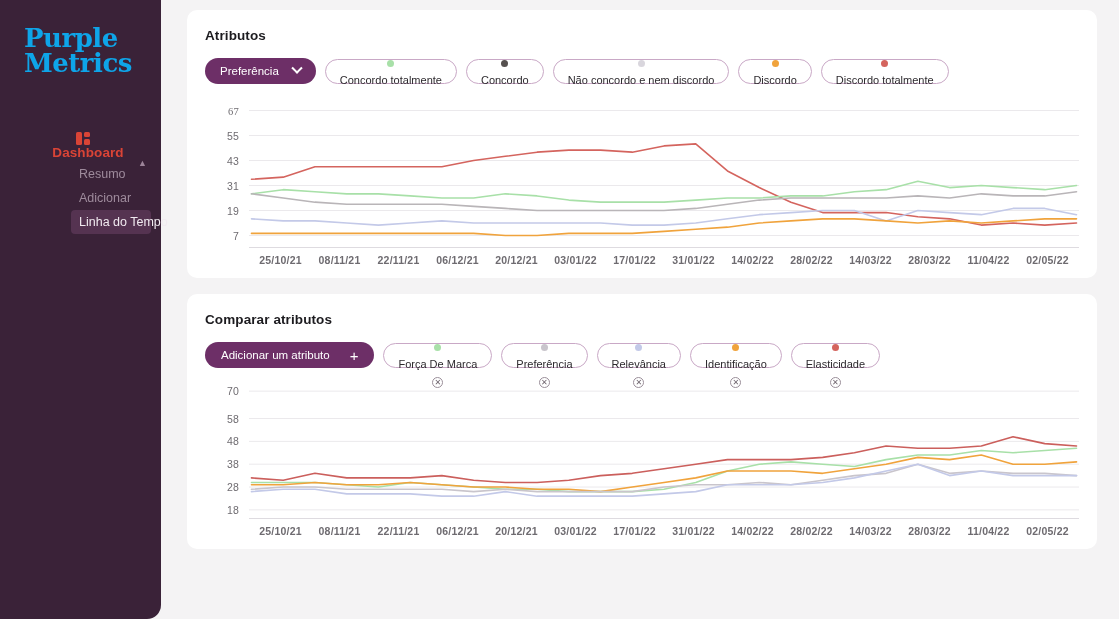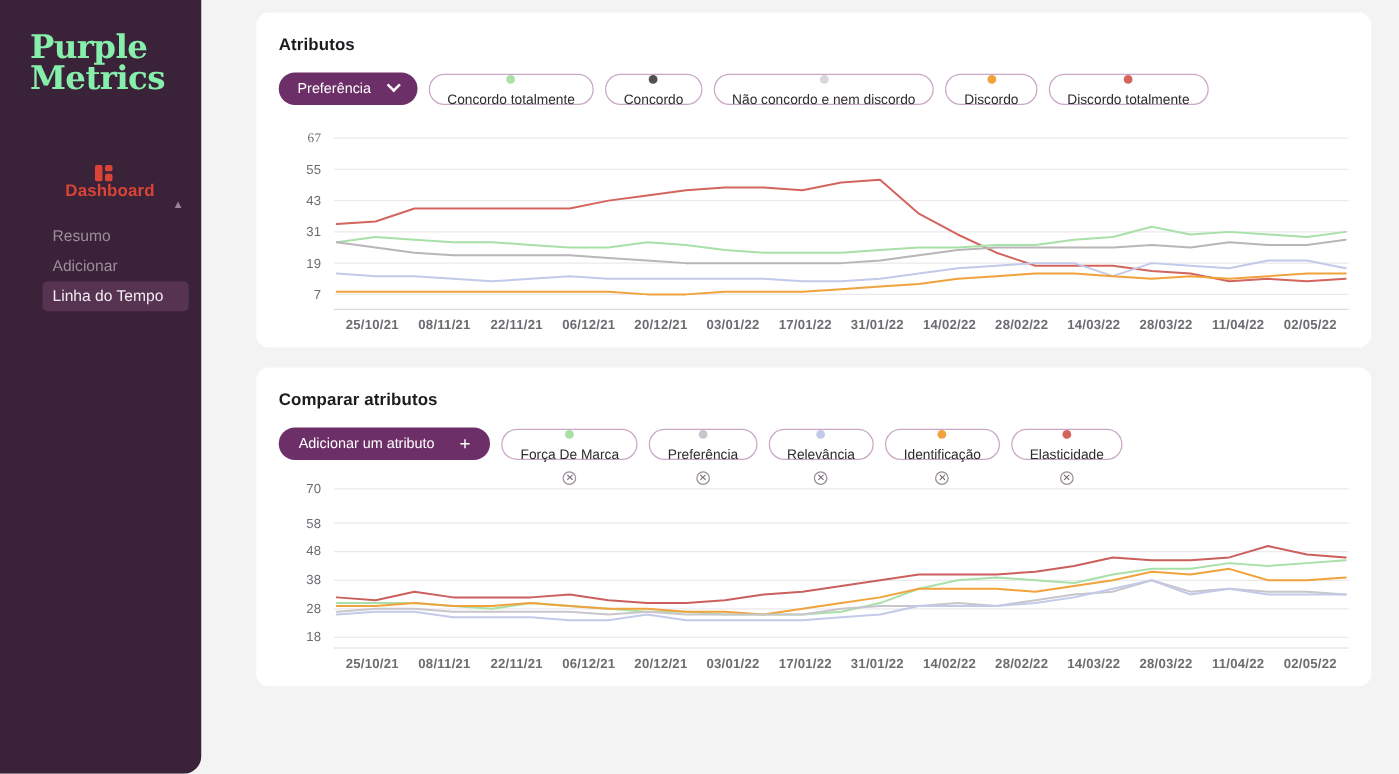--- a/index.html
+++ b/index.html
@@ -13,21 +13,21 @@
 
   
   .sidebar {
     width: 161px; height: 619px;
     background: #3a2238;
     border-bottom-right-radius: 14px;
     flex: 0 0 161px;
     position: relative;
   }
   .logo {
-    color: #86efac;
+    color: #0ea5e9;
     font-family: "DejaVu Serif", "Liberation Serif", serif;
     font-weight: bold;
     font-size: 26px;
     line-height: 0.97;
     letter-spacing: -0.5px;
     padding: 26px 0 0 24px;
   }
   .logo .l2 { display: block; }
 
   .nav { margin-top: 56px; }
@@ -55,42 +55,41 @@
     margin-left: 11px;
     letter-spacing: .1px;
   }
   .chev {
     margin-left: auto;
     color: #9c8499;
     font-size: 9px;
     line-height: 1;
     transform: translateY(-1px);
   }
-  .subnav { margin-top: 19px; }
+  .subnav { margin-top: 4px; padding-left: 37px; }
   .subnav-item {
     display: block;
     margin: 0 10px 0 34px;
     padding: 5px 8px;
     font-size: 12.5px;
     color: #9e8b9c;
     border-radius: 4px;
     cursor: pointer;
     white-space: nowrap;
   }
   .subnav-item.active {
     background: #553351;
     color: #f1eaf0;
   }
 
   
   .main {
     flex: 1 1 auto;
     padding: 10px 22px 0 26px;
     overflow: hidden;
-    margin-left: 18px;
   }
   .card {
     background: #ffffff;
     border-radius: 10px;
     padding: 18px 18px 12px 16px;
   }
   .card + .card { margin-top: 16px; }
   .card-title {
     font-size: 13.5px;
     font-weight: bold;

